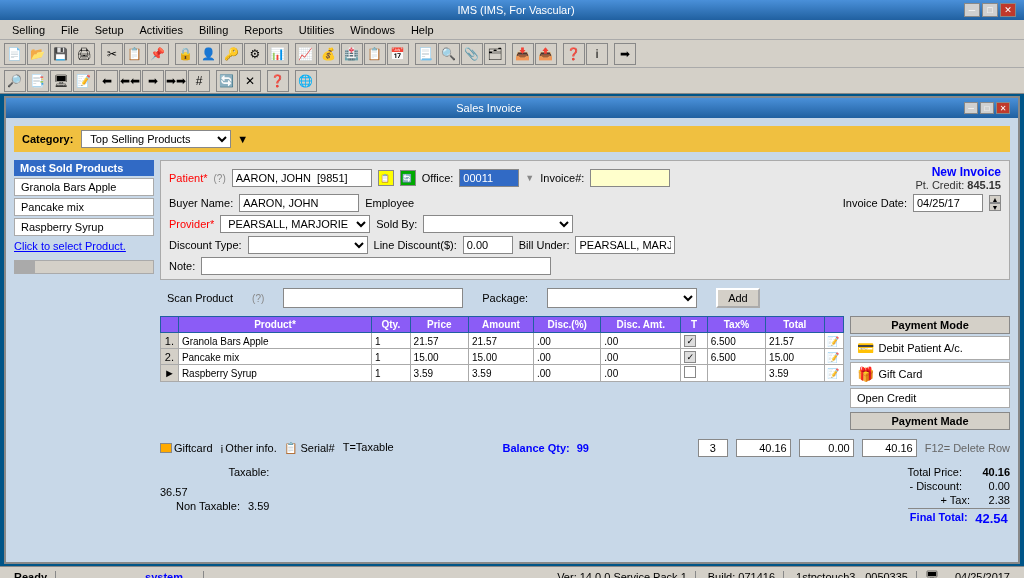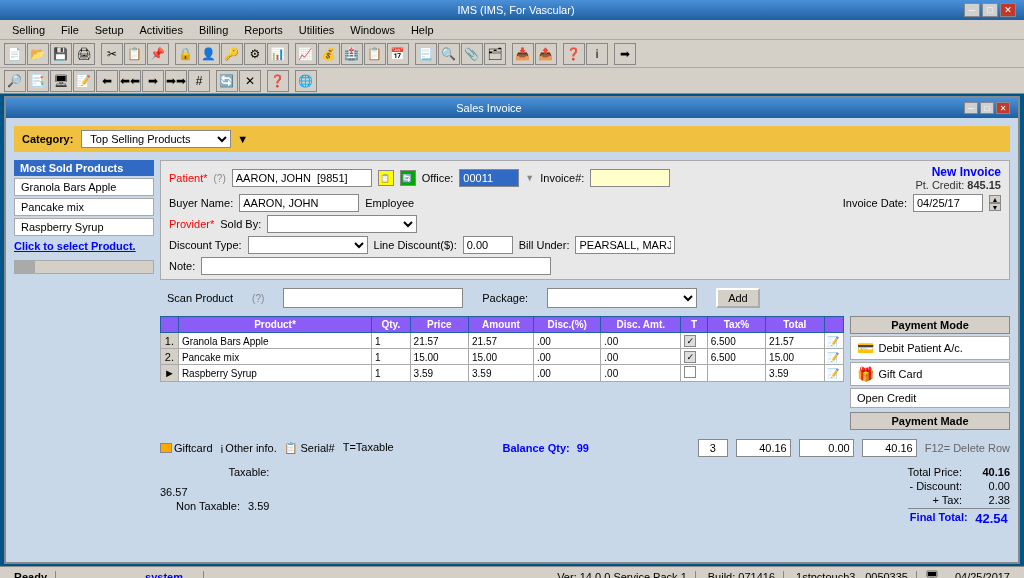--- a/index.html
+++ b/index.html
@@ -205,21 +205,21 @@
       <span style="margin-left:-2px;">▼</span>
     </div>
 
     <div class="main-layout">
 
       <div class="left-panel">
         <div class="left-panel-title">Most Sold Products</div>
         <div class="left-panel-item">Granola Bars Apple</div>
         <div class="left-panel-item">Pancake mix</div>
         <div class="left-panel-item">Raspberry Syrup</div>
-        <div style="margin-top:4px;font-weight:bold;">
+        <div style="margin-top:4px;">
           <a class="click-product">Click to select Product.</a>
         </div>
         <div class="scrollbar-horiz" style="margin-top:8px;">
           <div class="scrollbar-thumb"></div>
         </div>
       </div>
 
       <div class="right-area">
 
         <div class="form-section" style="padding:4px 8px;">
@@ -253,20 +253,23 @@
             <span class="form-label">Invoice Date:</span>
             <input class="form-input" style="width: 70px;" value="04/25/17">
             <div class="spin-btn">
               <div class="spin-up">▲</div>
               <div class="spin-down">▼</div>
             </div>
           </div>
 
           <div style="display:flex; align-items:center; gap:6px; margin-bottom:3px;">
             <span class="form-label required">Provider*</span>
+            <select class="form-select" style="width:150px;">
+              <option>PEARSALL, MARJORIE</option>
+            </select>
             <span class="form-label">Sold By:</span>
             <select class="form-select" style="width:150px;">
               <option></option>
             </select>
           </div>
 
           <div style="display:flex; align-items:center; gap:6px; margin-bottom:3px;">
             <span class="form-label">Discount Type:</span>
             <select class="form-select" style="width:120px;">
               <option></option>
@@ -420,21 +423,21 @@
           </div>
           <div style="font-size:11px;text-align:right;">
             <div style="display:flex;gap:8px;justify-content:flex-end;margin-bottom:2px;">
               <span>Total Price:</span>
               <span style="font-weight:bold;min-width:40px;text-align:right;">40.16</span>
             </div>
             <div style="display:flex;gap:8px;justify-content:flex-end;margin-bottom:2px;">
               <span>- Discount:</span>
               <span style="min-width:40px;text-align:right;">0.00</span>
             </div>
-            <div style="display:flex;gap:8px;justify-content:flex-end;margin-bottom:2px;">
+            <div style="display:flex;gap:0;justify-content:flex-end;margin-bottom:2px;">
               <span>+ Tax:</span>
               <span style="min-width:40px;text-align:right;">2.38</span>
             </div>
             <div style="display:flex;gap:0;justify-content:center;border-top:1px solid #888;padding-top:2px;">
               <span style="font-weight:bold;color:blue;">Final Total:</span>
               <span class="final-total" style="min-width:40px;text-align:right;">42.54</span>
             </div>
           </div>
         </div>
 

